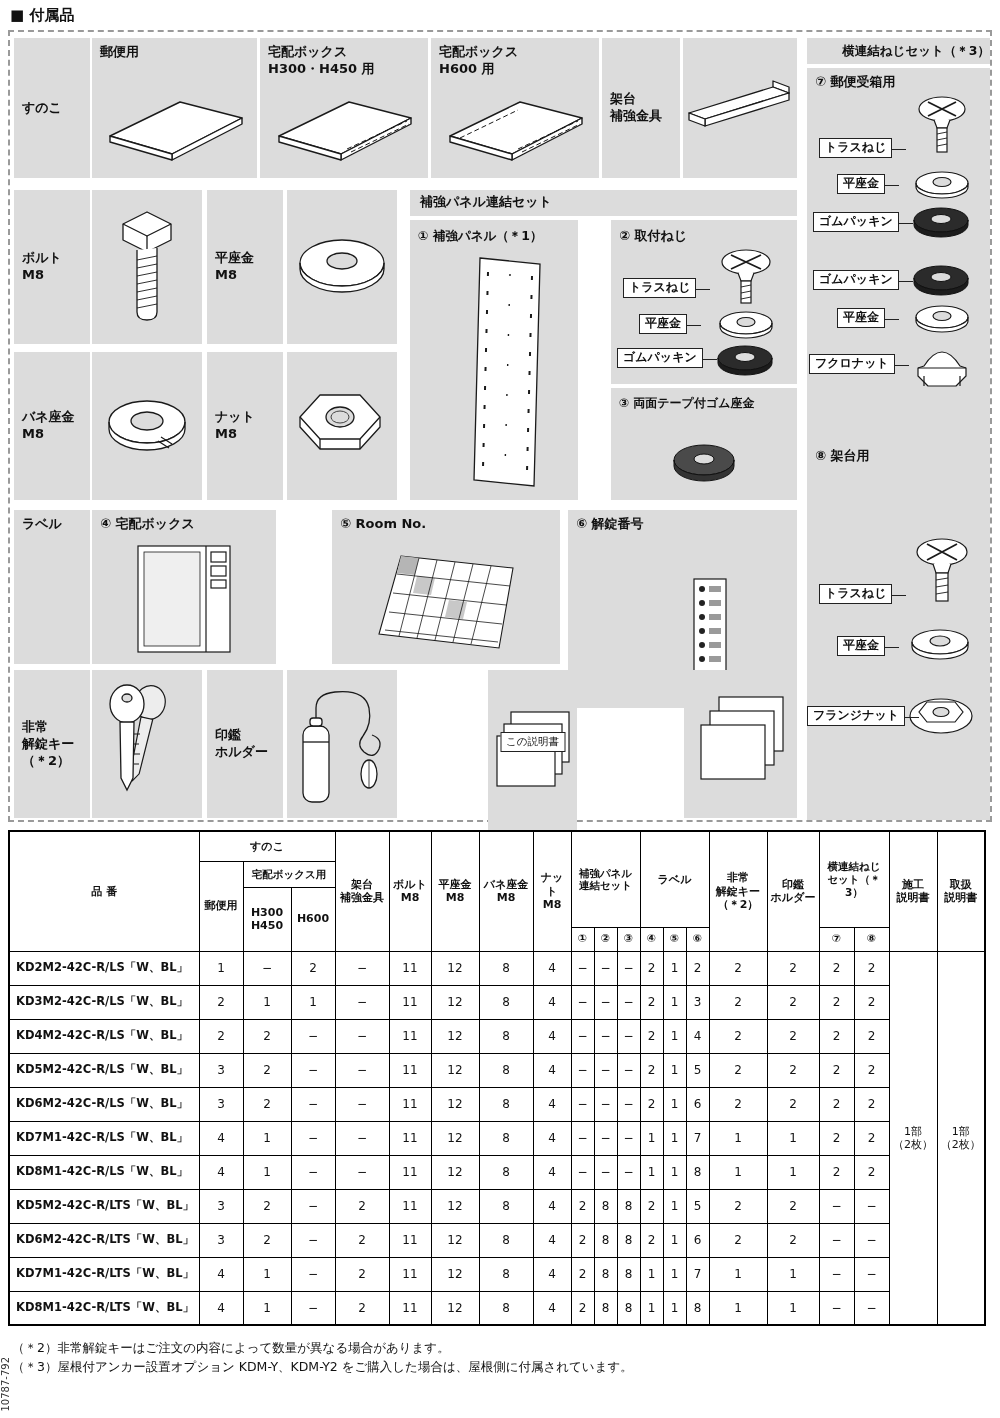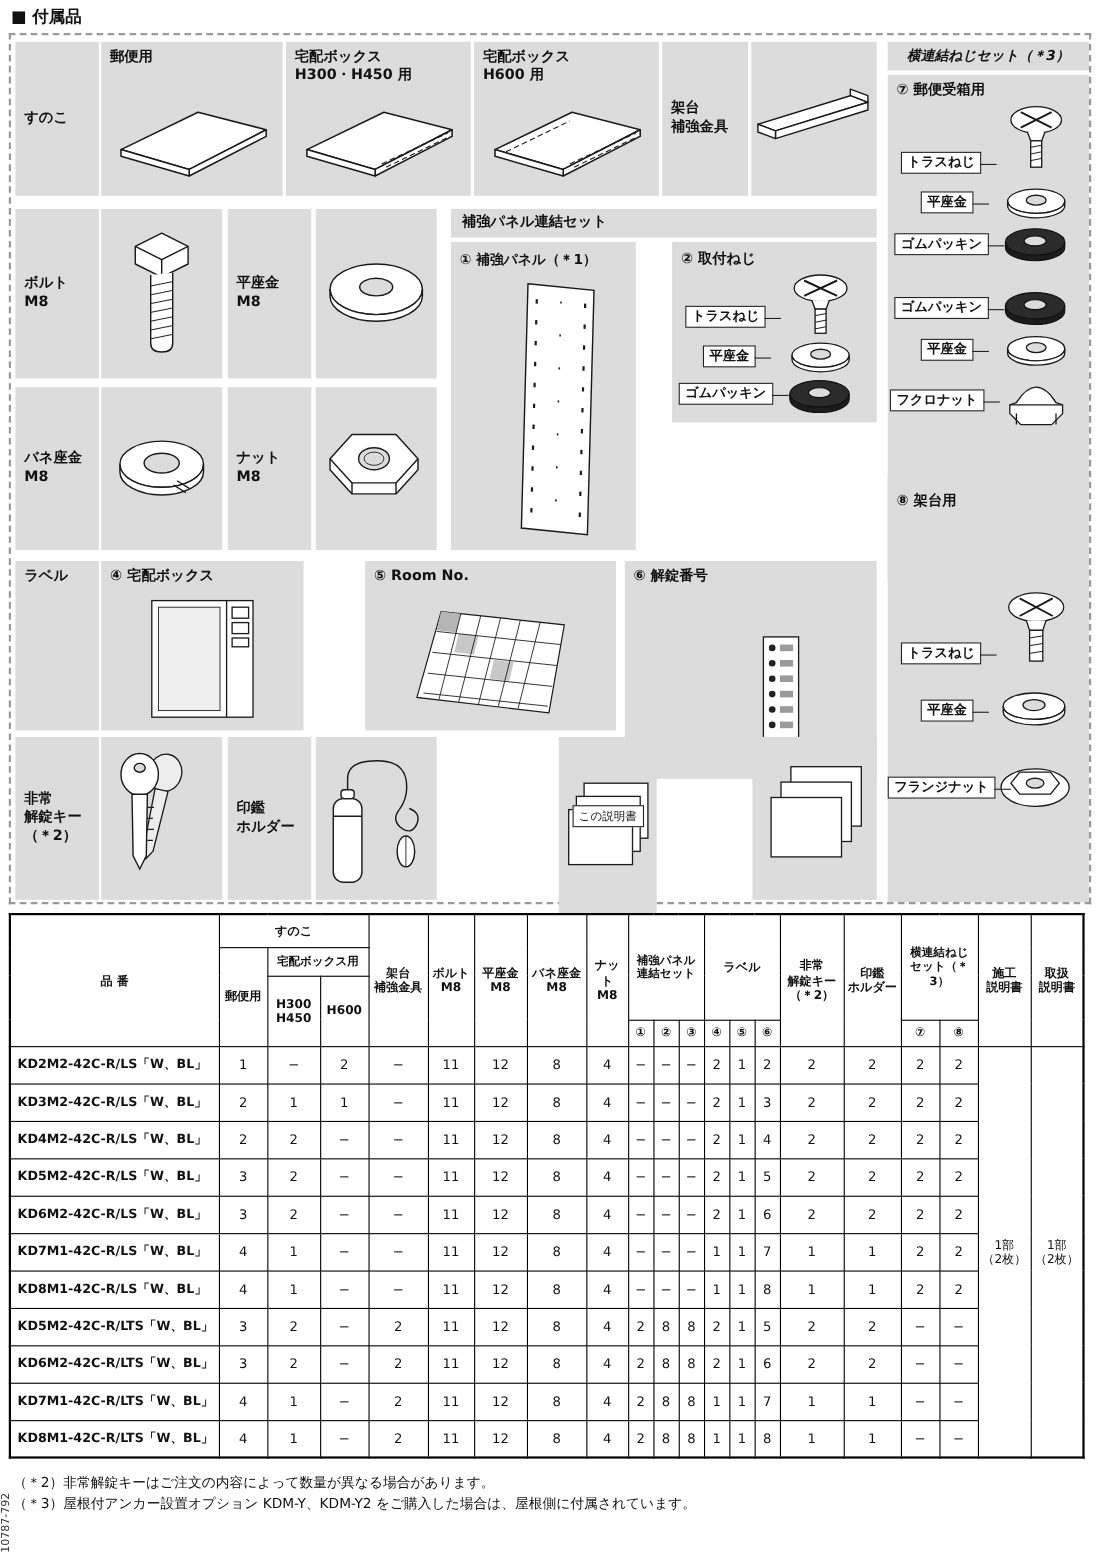--- a/index.html
+++ b/index.html
@@ -10,21 +10,21 @@
     overflow:hidden;
   }
   .page-title { position:absolute; left:10px; top:6px; font-size:15px; font-weight:bold; }
 
   
   .diagram { position:absolute; left:8px; top:30px; width:984px; height:792px; border:2px dashed #9a9a9a; background:#fff; }
   .cell { position:absolute; background:#dcdcdc; }
   .cap { font-size:13px; font-weight:bold; white-space:pre-line; line-height:1.3; }
   .cap-top { position:absolute; left:8px; top:6px; }
   .cap-mid { position:absolute; left:8px; top:50%; transform:translateY(-50%); }
-  .cap-center { position:absolute; left:0; right:0; top:50%; transform:translateY(-50%); text-align:center;font-style:italic; }
+  .cap-center { position:absolute; left:0; right:0; top:50%; transform:translateY(-50%); text-align:right; }
   .imgcenter { position:absolute; inset:0; display:flex; align-items:center; justify-content:center; }
   .imgbottom { position:absolute; left:50%; transform:translateX(-50%); bottom:8px; }
   .wlabel { position:absolute; background:#fff; border:1px solid #222; font-size:12px; font-weight:bold;
             padding:1px 5px 2px; white-space:nowrap; z-index:2; line-height:1.25; }
   .lead::after { content:""; position:absolute; left:100%; top:55%; width:15px; border-top:1.2px solid #222; }
   .abs { position:absolute; }
   .this-manual-tag { position:absolute; left:50%; transform:translateX(-50%); top:62px; background:#fff;
                      border:1px solid #222; font-size:10.5px; padding:2px 5px; white-space:nowrap; z-index:2; }
 
   
@@ -299,20 +299,30 @@
     <div class="abs" style="left:102px;top:124px">
       <svg width="64" height="34" viewBox="0 0 64 34">
         <ellipse cx="32" cy="14" rx="27" ry="12" fill="#2b2b2b" stroke="#111"></ellipse>
         <path d="M5,14 a27,12 0 0 0 54,0 l0,5 a27,12 0 0 1 -54,0 z" fill="#1c1c1c" stroke="#111"></path>
         <ellipse cx="32" cy="13" rx="10" ry="4.5" fill="#dcdcdc" stroke="#111"></ellipse>
       </svg>
     </div>
     <div class="wlabel lead" style="left:6px;top:128px">ゴムパッキン</div>
   </div>
 
+  <div class="cell" style="left:601px;top:356px;width:186px;height:112px">
+    <div class="cap" style="position:absolute;left:8px;top:8px;font-size:12px">③ 両面テープ付ゴム座金</div>
+    <div class="abs" style="left:55px;top:50px">
+      <svg width="76" height="52" viewBox="0 0 76 52">
+        <ellipse cx="38" cy="22" rx="30" ry="15" fill="#4a4a4a" stroke="#111"></ellipse>
+        <path d="M8,22 a30,15 0 0 0 60,0 l0,6 a30,15 0 0 1 -60,0 z" fill="#333" stroke="#111"></path>
+        <ellipse cx="38" cy="21" rx="10" ry="5" fill="#dcdcdc" stroke="#111"></ellipse>
+      </svg>
+    </div>
+  </div>
 
   <div class="cell" style="left:4px;top:320px;width:76px;height:148px">
     <div class="cap cap-mid">バネ座金
 M8</div>
   </div>
   <div class="cell" style="left:82px;top:320px;width:110px;height:148px">
     <div class="imgcenter">
       <svg width="104" height="70" viewBox="0 0 104 70">
         <g fill="#fff" stroke="#1a1a1a" stroke-width="1.3">
           <ellipse cx="52" cy="31" rx="38" ry="21"></ellipse>
@@ -443,21 +453,21 @@
           <rect x="21" y="40" width="12" height="8" rx="3"></rect>
           <path d="M27,40 L27,30 Q27,16 46,14 Q76,11 80,30 Q83,46 74,58" fill="none"></path>
           <path d="M74,58 q-7,9 1,16 q10,8 15,-3 q4,-10 -7,-14" fill="none"></path>
           <ellipse cx="80" cy="96" rx="8" ry="14"></ellipse>
           <line x1="80" y1="82" x2="80" y2="110" stroke-width="0.8"></line>
         </g>
       </svg>
     </div>
   </div>
 
-  <div class="cell" style="left:498px;top:638px;width:89px;height:168px">
+  <div class="cell" style="left:478px;top:638px;width:89px;height:168px">
     <div class="imgcenter">
       <svg width="84" height="104" viewBox="0 0 84 104">
         <g fill="#fff" stroke="#1a1a1a" stroke-width="1.2">
           <rect x="20" y="10" width="58" height="50"></rect>
           <rect x="13" y="22" width="58" height="50"></rect>
           <rect x="6" y="34" width="58" height="50"></rect>
         </g>
       </svg>
     </div>
     <div class="this-manual-tag">この説明書</div>

